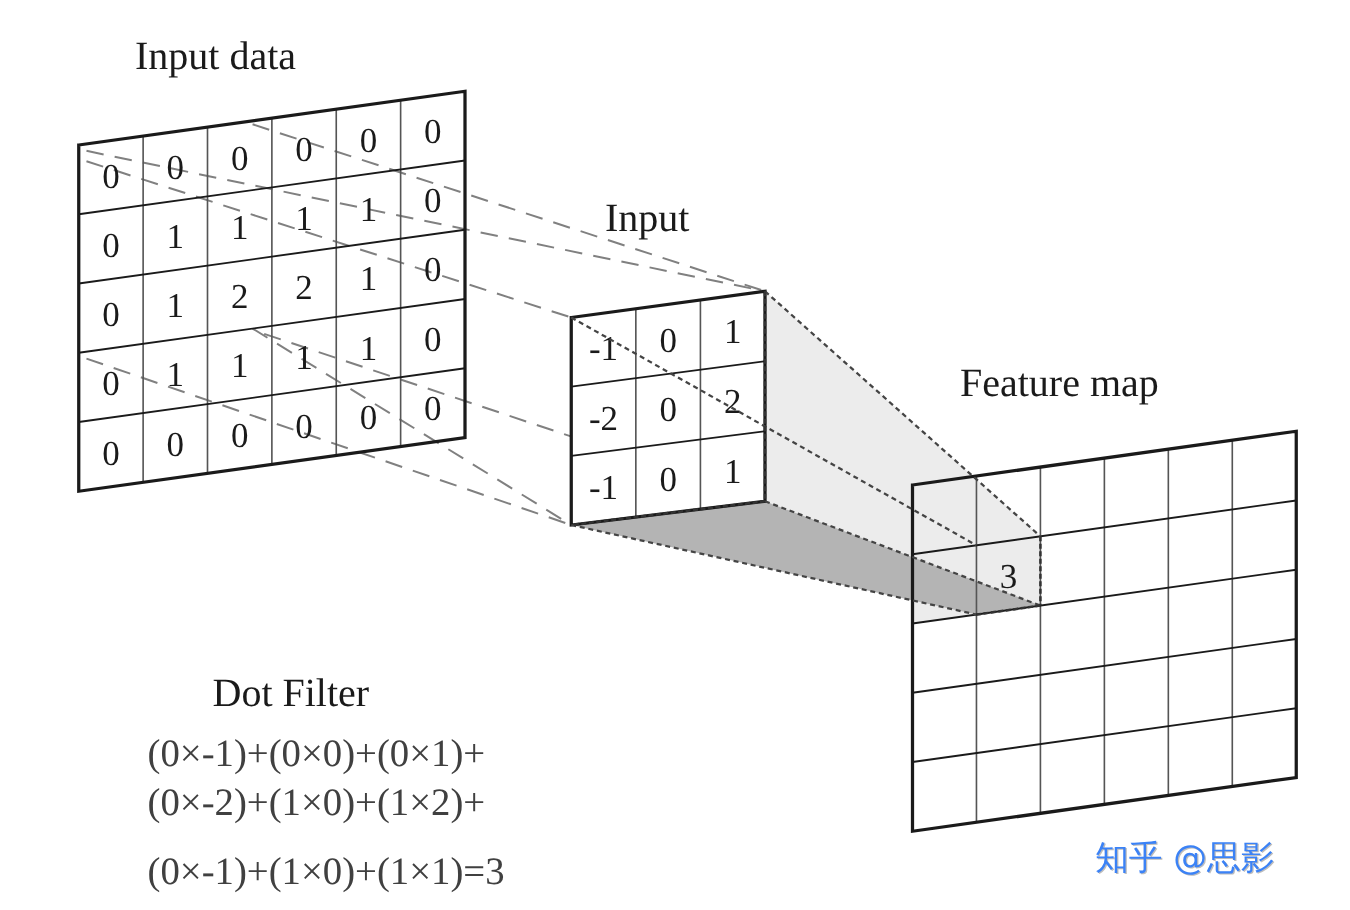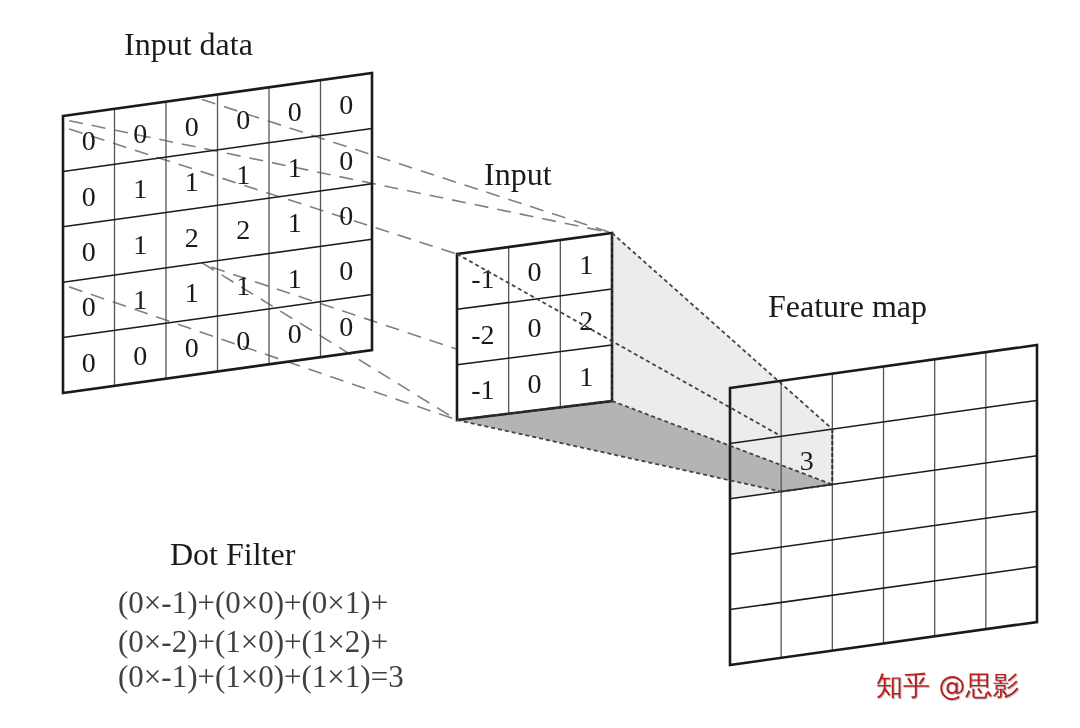--- a/index.html
+++ b/index.html
@@ -1,20 +1,20 @@
 <!DOCTYPE html>
 <html><head>
 <meta charset="utf-8">
 <style>
   html, body { margin: 0; padding: 0; background: #ffffff; }
   body { width: 1080px; height: 728px; position: relative; overflow: hidden; font-family: "Liberation Serif", "DejaVu Serif", serif; color: #1a1a1a; }
   svg { position: absolute; left: 0; top: 0; }
   .label { position: absolute; font-family: "Liberation Serif", "DejaVu Serif", serif; font-size: 32px; color: #1a1a1a; white-space: nowrap; }
   .eq { position: absolute; font-family: "Liberation Serif", "DejaVu Serif", serif; font-size: 31px; line-height: 37px; color: #404040; white-space: nowrap; }
-  .wm { position: absolute; font-family: "DejaVu Sans", sans-serif; font-size: 27px; color: #b91c1c; text-shadow: 1px 1px 0 #bdbdbd; white-space: nowrap; }
+  .wm { position: absolute; font-family: "DejaVu Sans", sans-serif; font-size: 27px; color: #3b82f6; text-shadow: 1px 1px 0 #bdbdbd; white-space: nowrap; }
   .cell-text { font-family: "Liberation Serif", "DejaVu Serif", serif; font-size: 28px; fill: #1a1a1a; }
 </style>
 </head>
 <body>
 
 <svg id="diagram" width="1080" height="728" viewBox="0 0 1080 728">
   <g id="projection-layer">
       <polygon points="612,233 832.3333333333334,429.06666666666666 832.3333333333334,484.4666666666667 612,401" fill="#ececec"></polygon>
       <polygon points="730,388 781.1666666666666,380.8333333333333 781.1666666666666,436.23333333333335 832.3333333333334,429.06666666666666 832.3333333333334,484.4666666666667 781.1666666666666,491.6333333333333 730,498.8" fill="#ececec"></polygon>
       <polygon points="457,420 612,401 832.3333333333334,484.4666666666667 781.1666666666666,491.6333333333333" fill="#b4b4b4"></polygon>
@@ -102,22 +102,22 @@
       <line x1="612" y1="233" x2="832.3333333333334" y2="429.06666666666666" stroke="#444" stroke-width="1.8" stroke-dasharray="4 3"></line>
       <line x1="612" y1="401" x2="832.3333333333334" y2="484.4666666666667" stroke="#444" stroke-width="1.8" stroke-dasharray="4 3"></line>
       <line x1="457" y1="420" x2="781.1666666666666" y2="491.6333333333333" stroke="#444" stroke-width="1.8" stroke-dasharray="4 3"></line>
       <line x1="612" y1="233" x2="612" y2="401" stroke="#333" stroke-width="2" stroke-dasharray="4 2"></line>
       <line x1="612" y1="401" x2="457" y2="420" stroke="#333" stroke-width="2" stroke-dasharray="4 2"></line>
       <line x1="832.3333333333334" y1="429.06666666666666" x2="832.3333333333334" y2="484.4666666666667" stroke="#333" stroke-width="2" stroke-dasharray="4 2"></line>
       <line x1="832.3333333333334" y1="484.4666666666667" x2="781.1666666666666" y2="491.6333333333333" stroke="#333" stroke-width="2" stroke-dasharray="4 2"></line>
     </g>
 </svg>
 
-<div class="label" style="left:124px; top:26px;">Input data</div>
+<div class="label" style="left:108px; top:26px;">Input data</div>
 <div class="label" style="left:484px; top:156px;">Input</div>
 <div class="label" style="left:768px; top:288px;">Feature map</div>
 
 <div class="label" style="left:170px; top:536px;">Dot Filter</div>
 <div class="eq" style="left:118px; top:584px;">(0×-1)+(0×0)+(0×1)+</div>
 <div class="eq" style="left:118px; top:623px;">(0×-2)+(1×0)+(1×2)+</div>
-<div class="eq" style="left:118px; top:658px;">(0×-1)+(1×0)+(1×1)=3</div>
+<div class="eq" style="left:118px; top:678px;">(0×-1)+(1×0)+(1×1)=3</div>
 
 <div class="wm" style="left:876px; top:668px;">知乎 @思影</div>
 
 </body></html>

